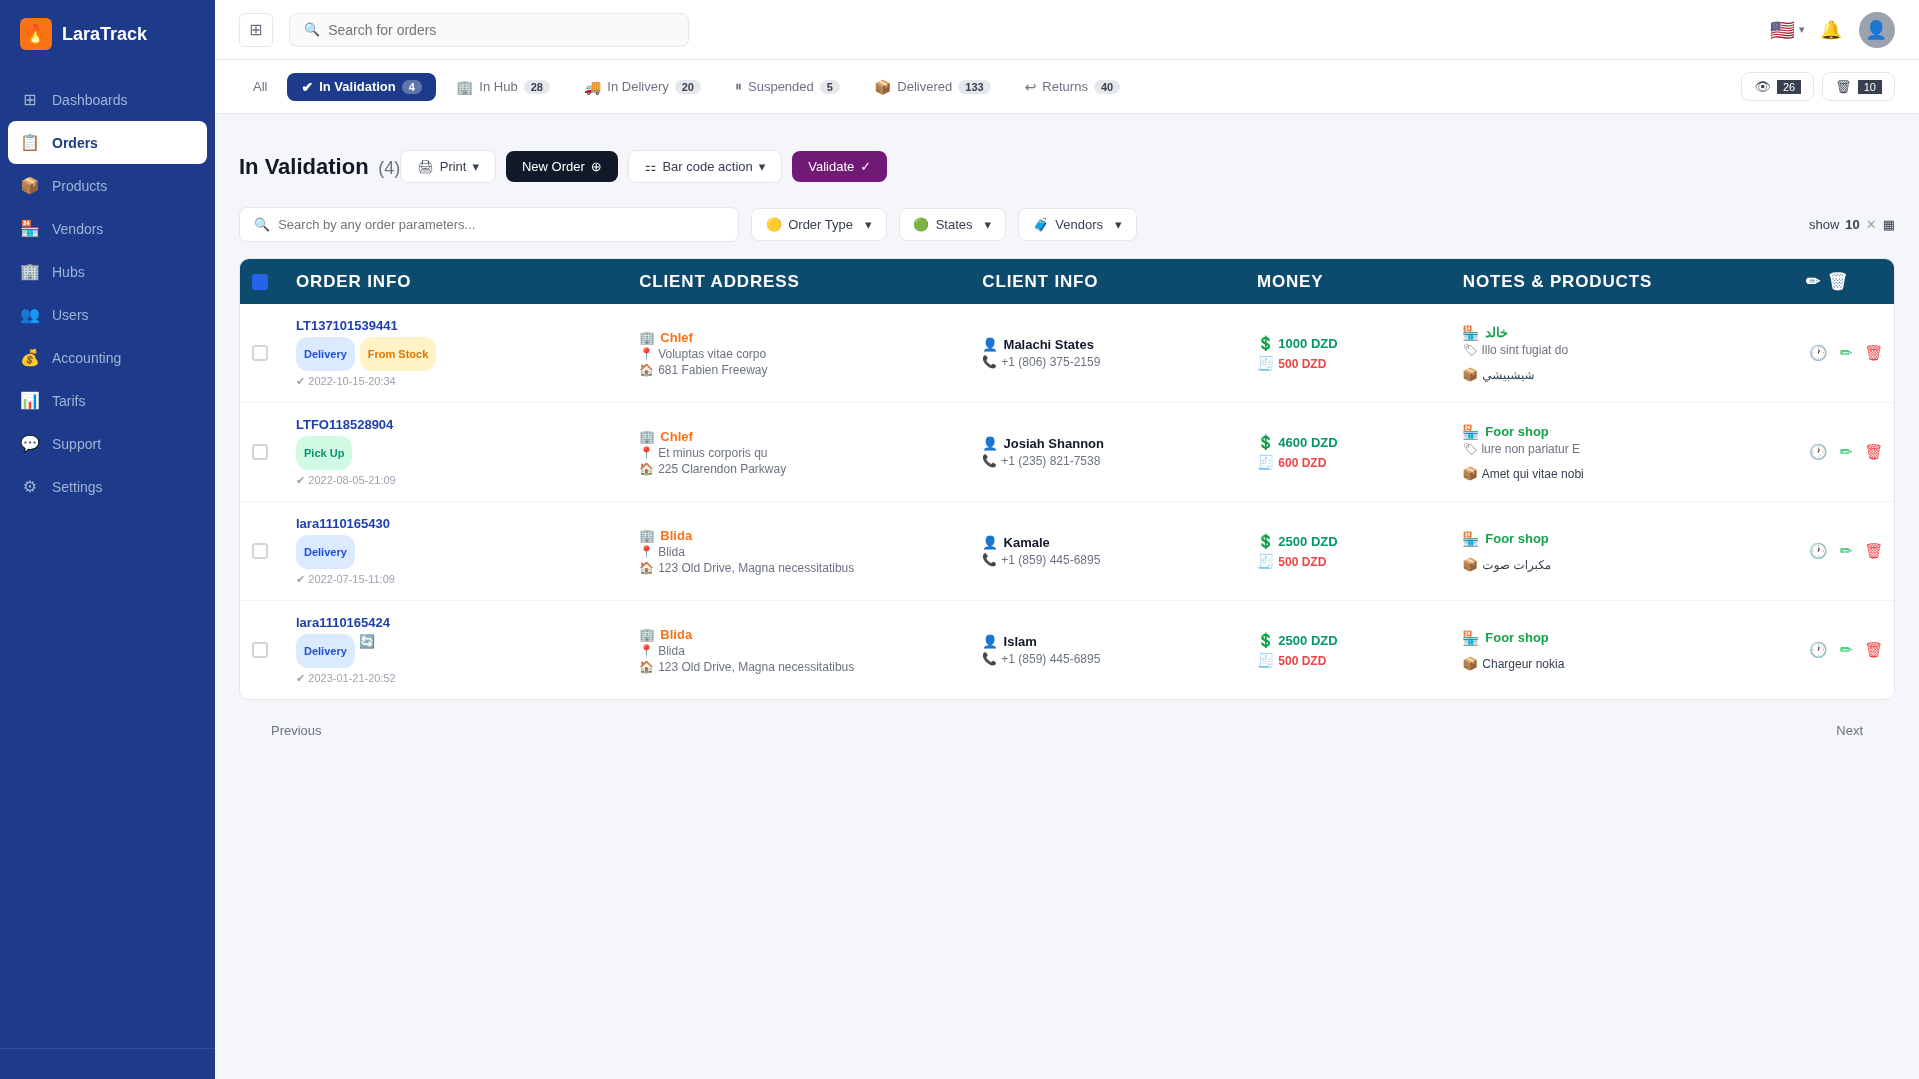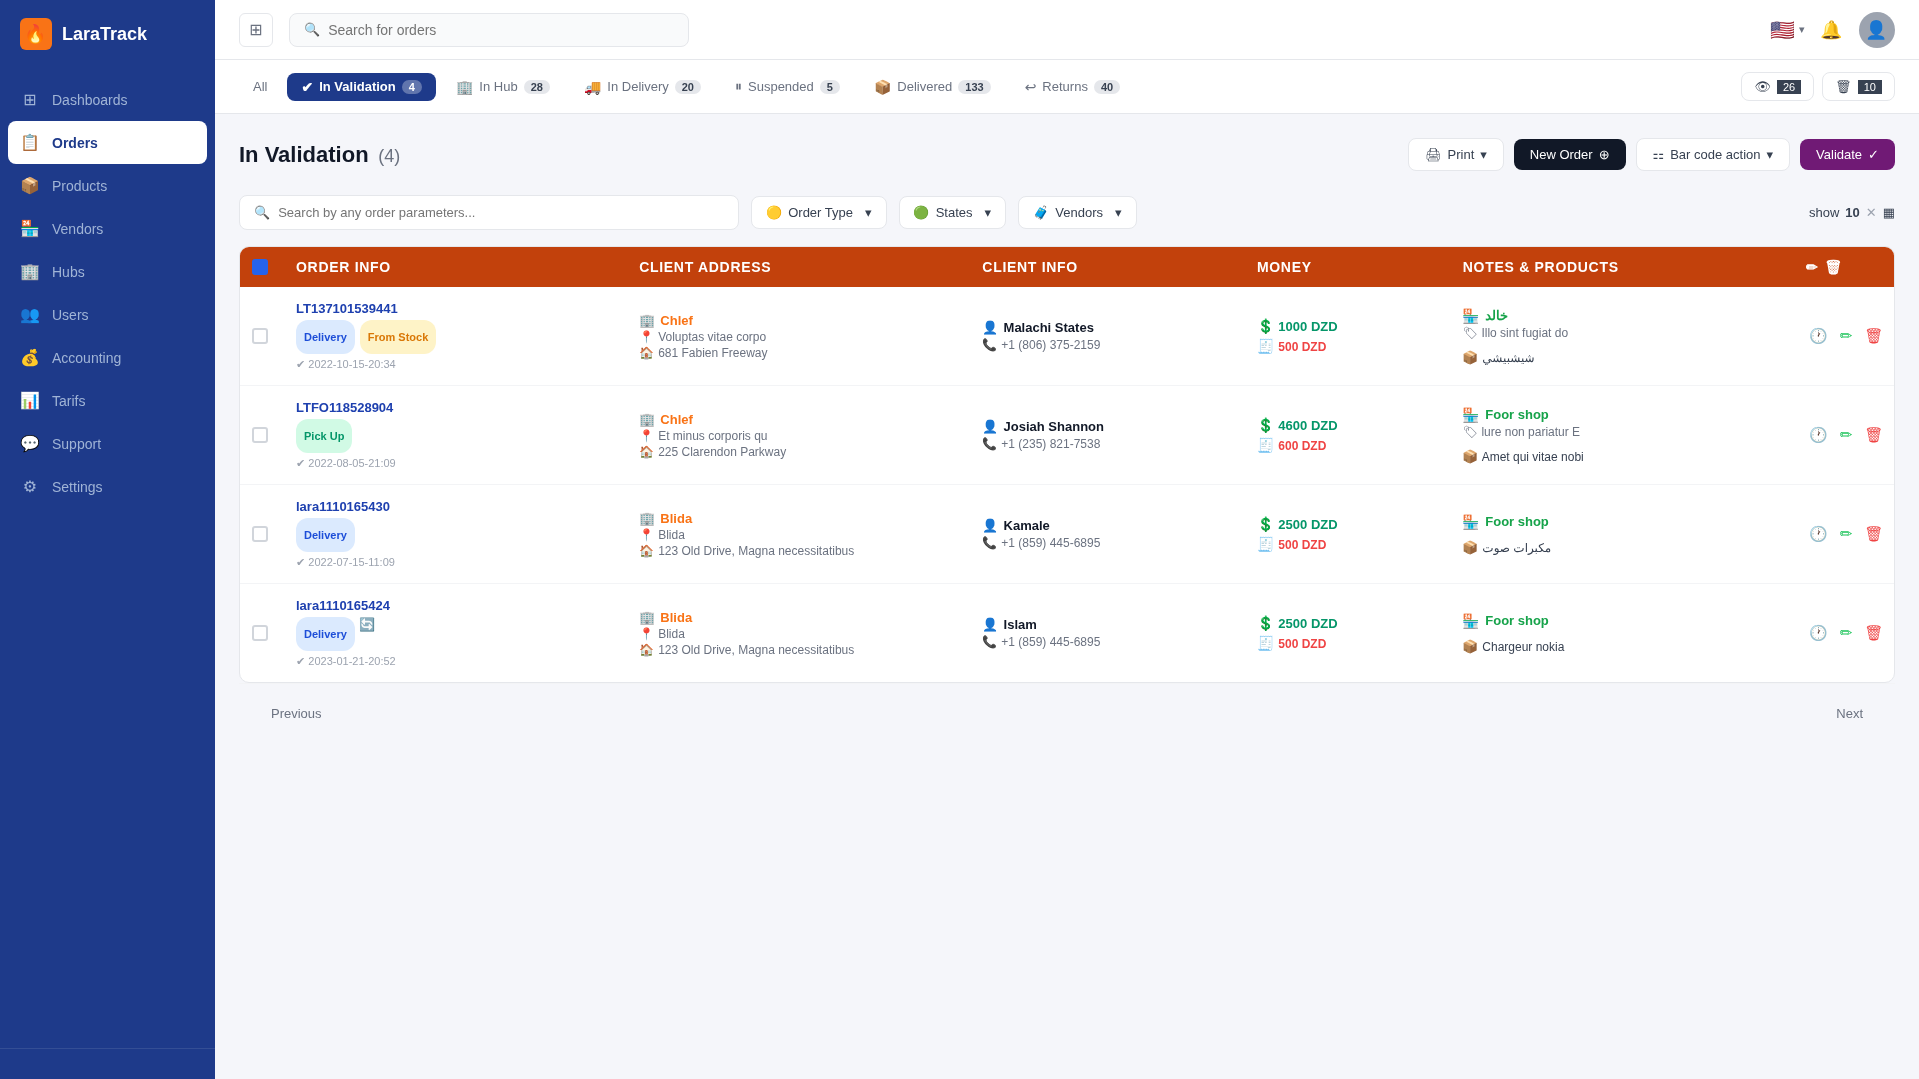--- a/index.html
+++ b/index.html
@@ -34,38 +34,38 @@
     .tab.active { background: #1e3a8a; color: #fff; font-weight: 600; }
     .tab-badge { background: rgba(255,255,255,0.3); color: #fff; border-radius: 12px; padding: 1px 7px; font-size: 11px; font-weight: 700; }
     .tab:not(.active) .tab-badge { background: #e5e7eb; color: #374151; }
     .tab-icon { font-size: 14px; }
     .tab-actions { margin-left: auto; display: flex; gap: 8px; }
     .tab-action-btn { display: flex; align-items: center; gap: 6px; padding: 6px 12px; border: 1px solid #e5e7eb; border-radius: 8px; cursor: pointer; background: #fff; font-size: 13px; color: #374151; }
     .tab-action-badge { background: #374151; color: #fff; border-radius: 0; padding: 1px 6px; font-size: 11px; }
 
     
     .content { flex: 1; overflow-y: auto; padding: 24px; }
-    .content-header { display: flex; align-items: center; justify-content: space-between; margin-bottom: 24px; }
+    .content-header { display: flex; align-items: center; margin-bottom: 24px; margin-top: 12px; }
     .header-actions { display: flex; align-items: center; gap: 10px; }
     .btn { display: flex; align-items: center; gap: 6px; padding: 8px 16px; border-radius: 8px; cursor: pointer; font-size: 13px; font-weight: 500; border: none; }
     .btn-outline { background: #fff; border: 1px solid #e5e7eb; color: #374151; }
     .btn-primary { background: #111827; color: #fff; }
     .btn-blue { background: #701a75; color: #fff; }
 
     
     .filters-row { display: flex; align-items: center; gap: 12px; margin-bottom: 16px; }
     .filter-search { flex: 1; max-width: 500px; display: flex; align-items: center; gap: 8px; background: #fff; border: 1px solid #e5e7eb; border-radius: 8px; padding: 9px 14px; }
     .filter-search input { border: none; background: none; outline: none; font-size: 13px; color: #374151; flex: 1; }
     .filter-select { display: flex; align-items: center; gap: 6px; padding: 8px 14px; background: #fff; border: 1px solid #e5e7eb; border-radius: 8px; cursor: pointer; font-size: 13px; color: #374151; }
     .show-control { display: flex; align-items: center; gap: 6px; margin-left: auto; font-size: 13px; color: #374151; }
     .show-count { font-weight: 600; }
 
     
     .table-wrap { background: #fff; border-radius: 10px; overflow: hidden; border: 1px solid #e5e7eb; }
-    .table-header { display: grid; grid-template-columns: 44px 2fr 2fr 1.6fr 1.2fr 2fr 100px; background: #c2410c; color: #fff; padding: 12px 0; font-size: 14px; font-weight: 700; text-transform: uppercase; letter-spacing: 0.05em; }
+    .table-header { display: grid; grid-template-columns: 44px 2fr 2fr 1.6fr 1.2fr 2fr 100px; background: #0c4a6e; color: #fff; padding: 12px 0; font-size: 17px; font-weight: 700; text-transform: uppercase; letter-spacing: 0.05em; }
     .th { padding: 0 12px; display: flex; align-items: center; }
     .table-row-grid { display: grid; grid-template-columns: 44px 2fr 2fr 1.6fr 1.2fr 2fr 100px; border-bottom: 1px solid #f3f4f6; padding: 14px 0; align-items: center; }
     .table-row-grid:last-child { border-bottom: none; }
     .td { padding: 0 12px; }
 
     
     .cb { width: 16px; height: 16px; border: 2px solid #d1d5db; border-radius: 3px; cursor: pointer; }
     .cb.checked { background: #2563eb; border-color: #2563eb; }
 
     

